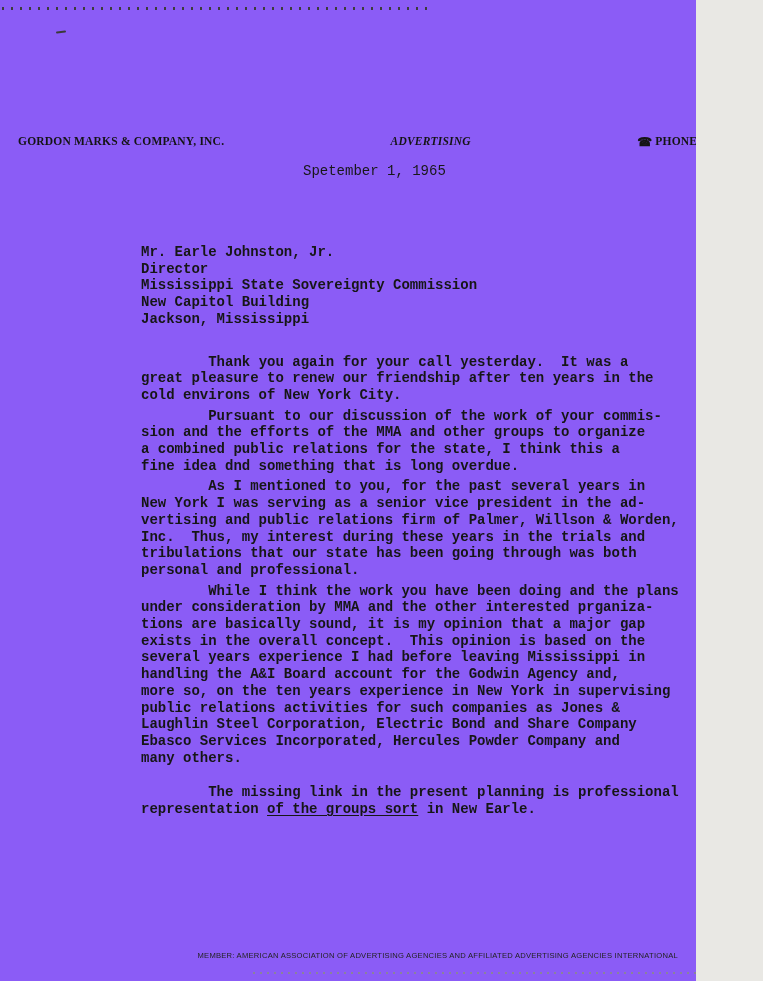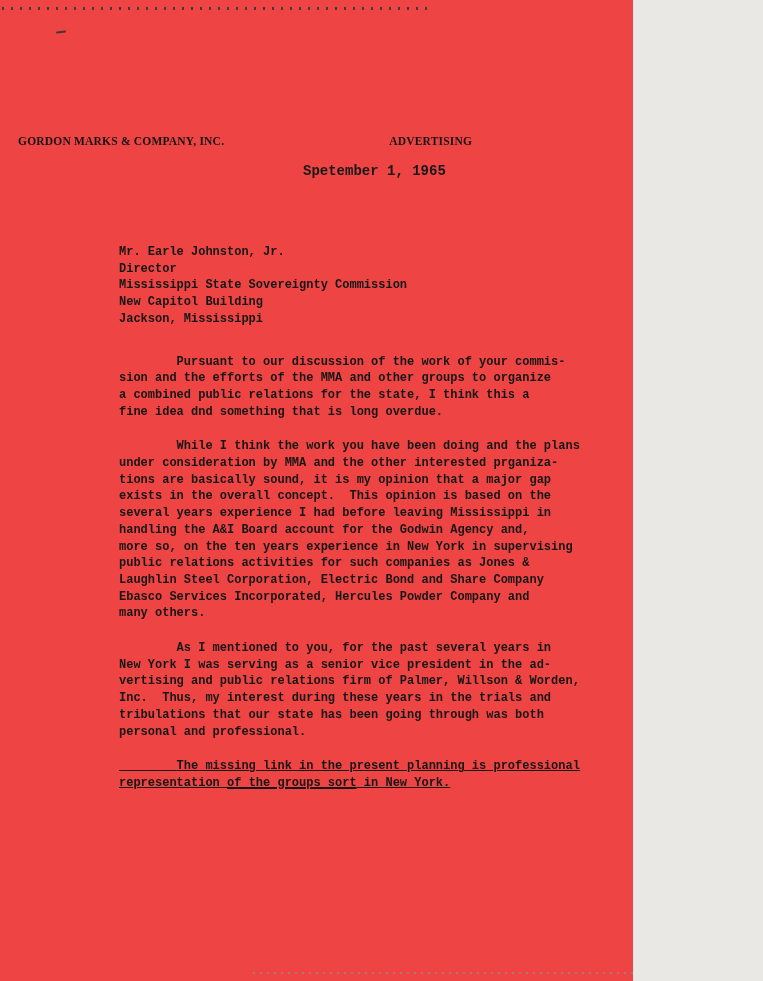--- a/index.html
+++ b/index.html
@@ -3,22 +3,22 @@
 <meta charset="utf-8">
 <style>
   html,body{margin:0;padding:0;}
   body{
     width:763px;height:981px;
     background:#e9e8e4;
     font-family:"Liberation Sans", sans-serif;
   }
   .page{
     position:relative;
-    width:633px;height:981px;
-    background:#ef4444;
+    width:696px;height:981px;
+    background:#8b5cf6;
     color:#1c1c1c;
     overflow:hidden;
   }
   
   .perf-top{
     position:absolute;left:2px;top:7px;width:432px;height:3px;
     background:repeating-linear-gradient(90deg,#3c3c3c 0 2px,transparent 2px 9px);
   }
   .perf-bottom{
     position:absolute;left:253px;top:972px;width:505px;height:2px;
@@ -33,43 +33,43 @@
   .letterhead{
     position:absolute;left:18px;top:134px;width:728px;
     display:flex;justify-content:space-between;align-items:baseline;
     font-family:"Liberation Serif", serif;
     font-weight:bold;
     font-size:11.5px;
     letter-spacing:.2px;
     white-space:nowrap;
     color:#141414;
   }
-  .letterhead .tagline{font-weight:bold;}
+  .letterhead .tagline{font-style:italic;font-weight:bold;}
   .letterhead .phone-wrap{display:flex;align-items:baseline;gap:3px;}
   .letterhead .phone-icon{font-size:12px;transform:translateY(1px);}
   
   .dateline{
     position:absolute;left:303px;top:163px;
     font-family:"Liberation Mono", monospace;
-    font-size:14px;font-weight:bold;color:#181818;
+    font-size:14px;font-weight:normal;color:#181818;
   }
   
   .letter-body{
-    position:absolute;left:119px;top:244px;width:572px;
+    position:absolute;left:141px;top:244px;width:572px;
     font-family:"Liberation Mono", monospace;
-    font-size:12px;line-height:16.7px;
+    font-size:14px;line-height:16.7px;
     font-weight:bold;
     color:#161616;
   }
   .pre{white-space:pre-wrap;}
   .recipient{margin:0;}
   .salutation{margin:17px 0 0 0;}
   .para{margin:26px 0 0 0;}
-  .para + .para{margin-top:18px;}
-  .closing{margin:18px 0 0 0;text-decoration:underline;}
+  .para + .para{margin-top:4px;}
+  .closing{margin:18px 0 0 0;}
   .u{text-decoration:underline;text-underline-offset:2px;}
   
   .footer{
     position:absolute;right:18px;top:951px;
     font-family:"Liberation Sans", sans-serif;
     font-size:7.6px;letter-spacing:.25px;
     color:#222;white-space:nowrap;
   }
 </style>
 </head>
@@ -91,42 +91,46 @@
 
   <div class="dateline">Spetember 1, 1965</div>
 
   <div class="letter-body">
     <div class="recipient pre">Mr. Earle Johnston, Jr.
 Director
 Mississippi State Sovereignty Commission
 New Capitol Building
 Jackson, Mississippi</div>
 
+    <p class="para pre">        Thank you again for your call yesterday.  It was a
+great pleasure to renew our friendship after ten years in the
+cold environs of New York City.</p>
     <p class="para pre">        Pursuant to our discussion of the work of your commis-
 sion and the efforts of the MMA and other groups to organize
 a combined public relations for the state, I think this a
 fine idea dnd something that is long overdue.</p>
+    <p class="para pre">        As I mentioned to you, for the past several years in
+New York I was serving as a senior vice president in the ad-
+vertising and public relations firm of Palmer, Willson &amp; Worden,
+Inc.  Thus, my interest during these years in the trials and
+tribulations that our state has been going through was both
+personal and professional.</p>
     <p class="para pre">        While I think the work you have been doing and the plans
 under consideration by MMA and the other interested prganiza-
 tions are basically sound, it is my opinion that a major gap
 exists in the overall concept.  This opinion is based on the
 several years experience I had before leaving Mississippi in
 handling the A&amp;I Board account for the Godwin Agency and,
 more so, on the ten years experience in New York in supervising
 public relations activities for such companies as Jones &amp;
 Laughlin Steel Corporation, Electric Bond and Share Company
 Ebasco Services Incorporated, Hercules Powder Company and
 many others.</p>
-    <p class="para pre">        As I mentioned to you, for the past several years in
-New York I was serving as a senior vice president in the ad-
-vertising and public relations firm of Palmer, Willson &amp; Worden,
-Inc.  Thus, my interest during these years in the trials and
-tribulations that our state has been going through was both
-personal and professional.</p>
 
     <p class="closing pre"><span>        The missing link in the present planning is professional
-representation </span><span class="u">of the groups sort</span><span> in New York.</span></p>
+representation </span><span class="u">of the groups sort</span><span> in New Earle.</span></p>
   </div>
 
+  <div class="footer">MEMBER: AMERICAN ASSOCIATION OF ADVERTISING AGENCIES AND AFFILIATED ADVERTISING AGENCIES INTERNATIONAL</div>
 
   <div class="perf-bottom"></div>
 
 </div>
 
 </body></html>

